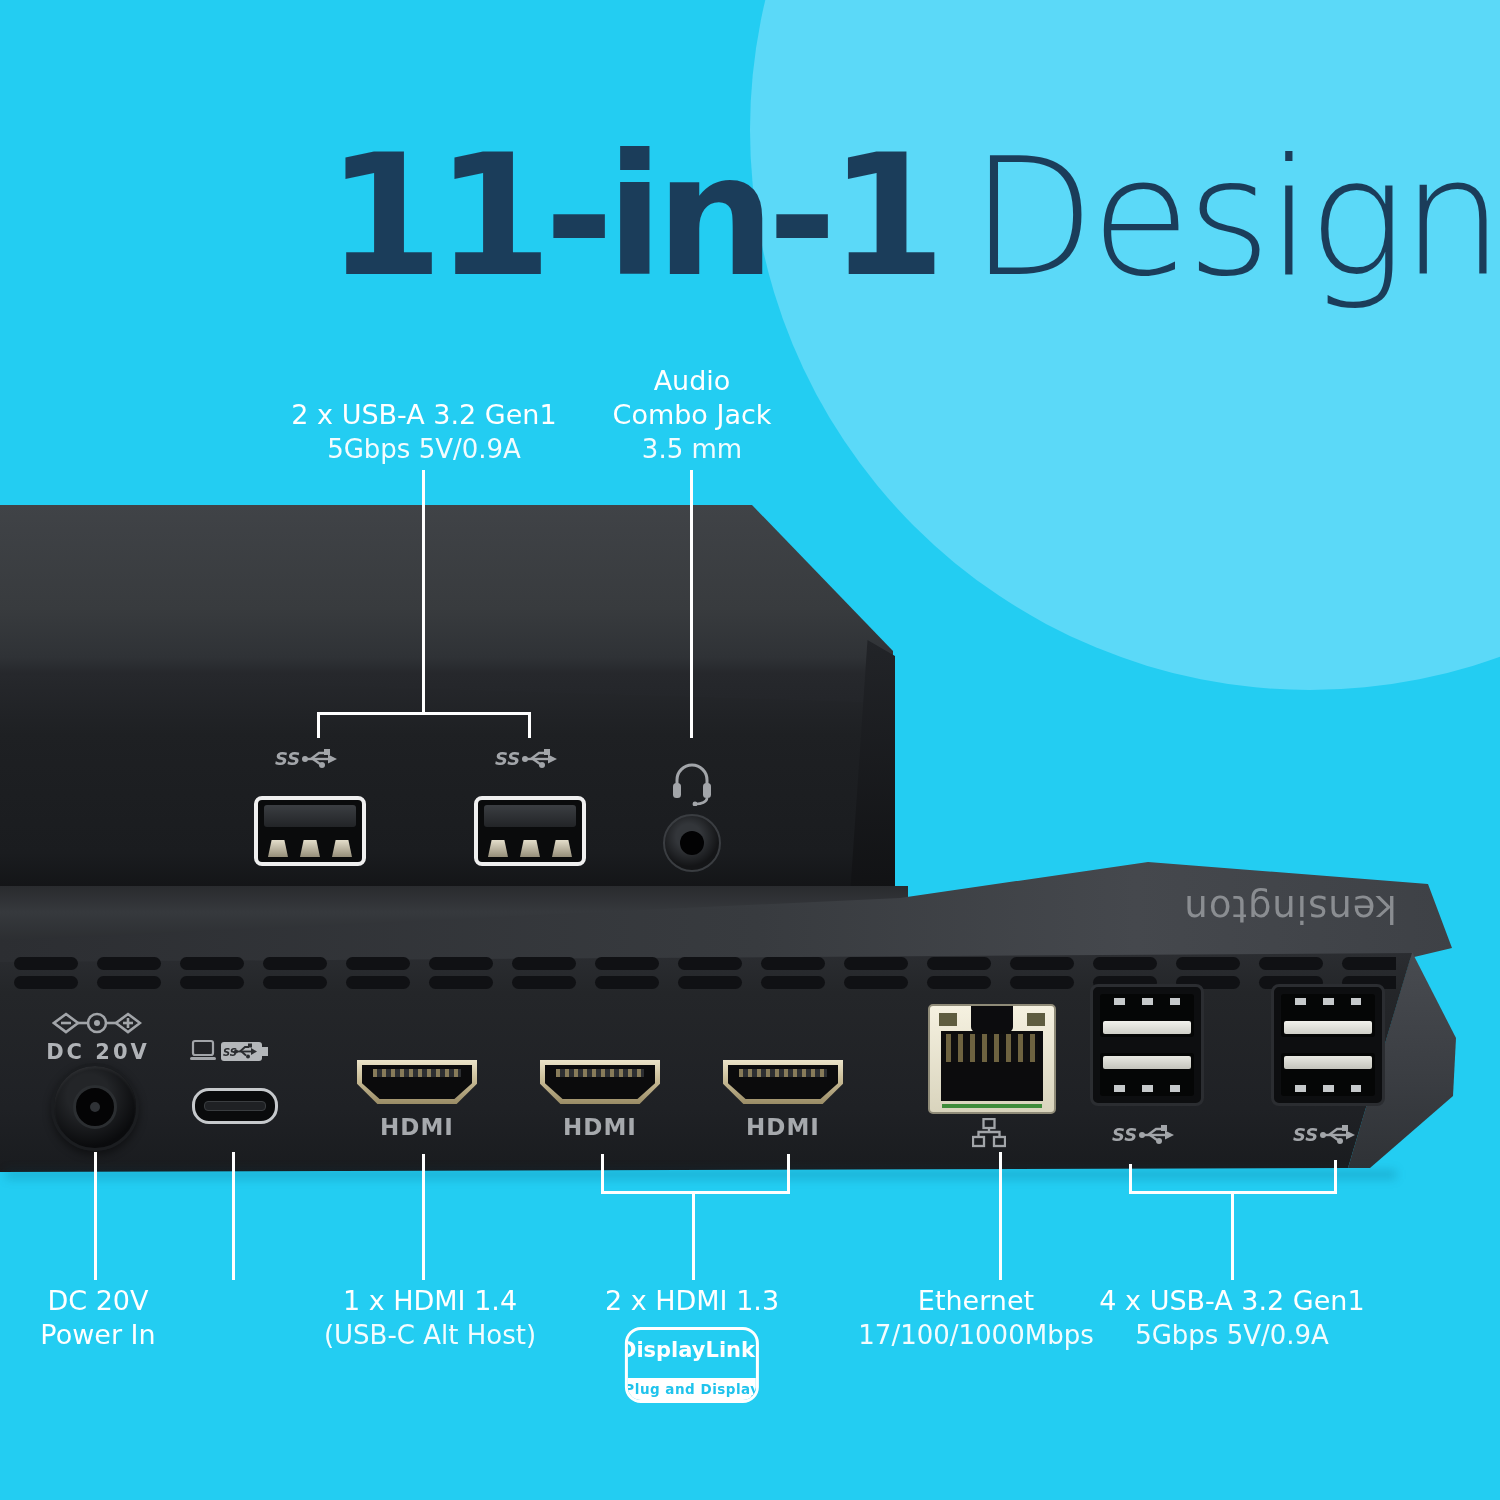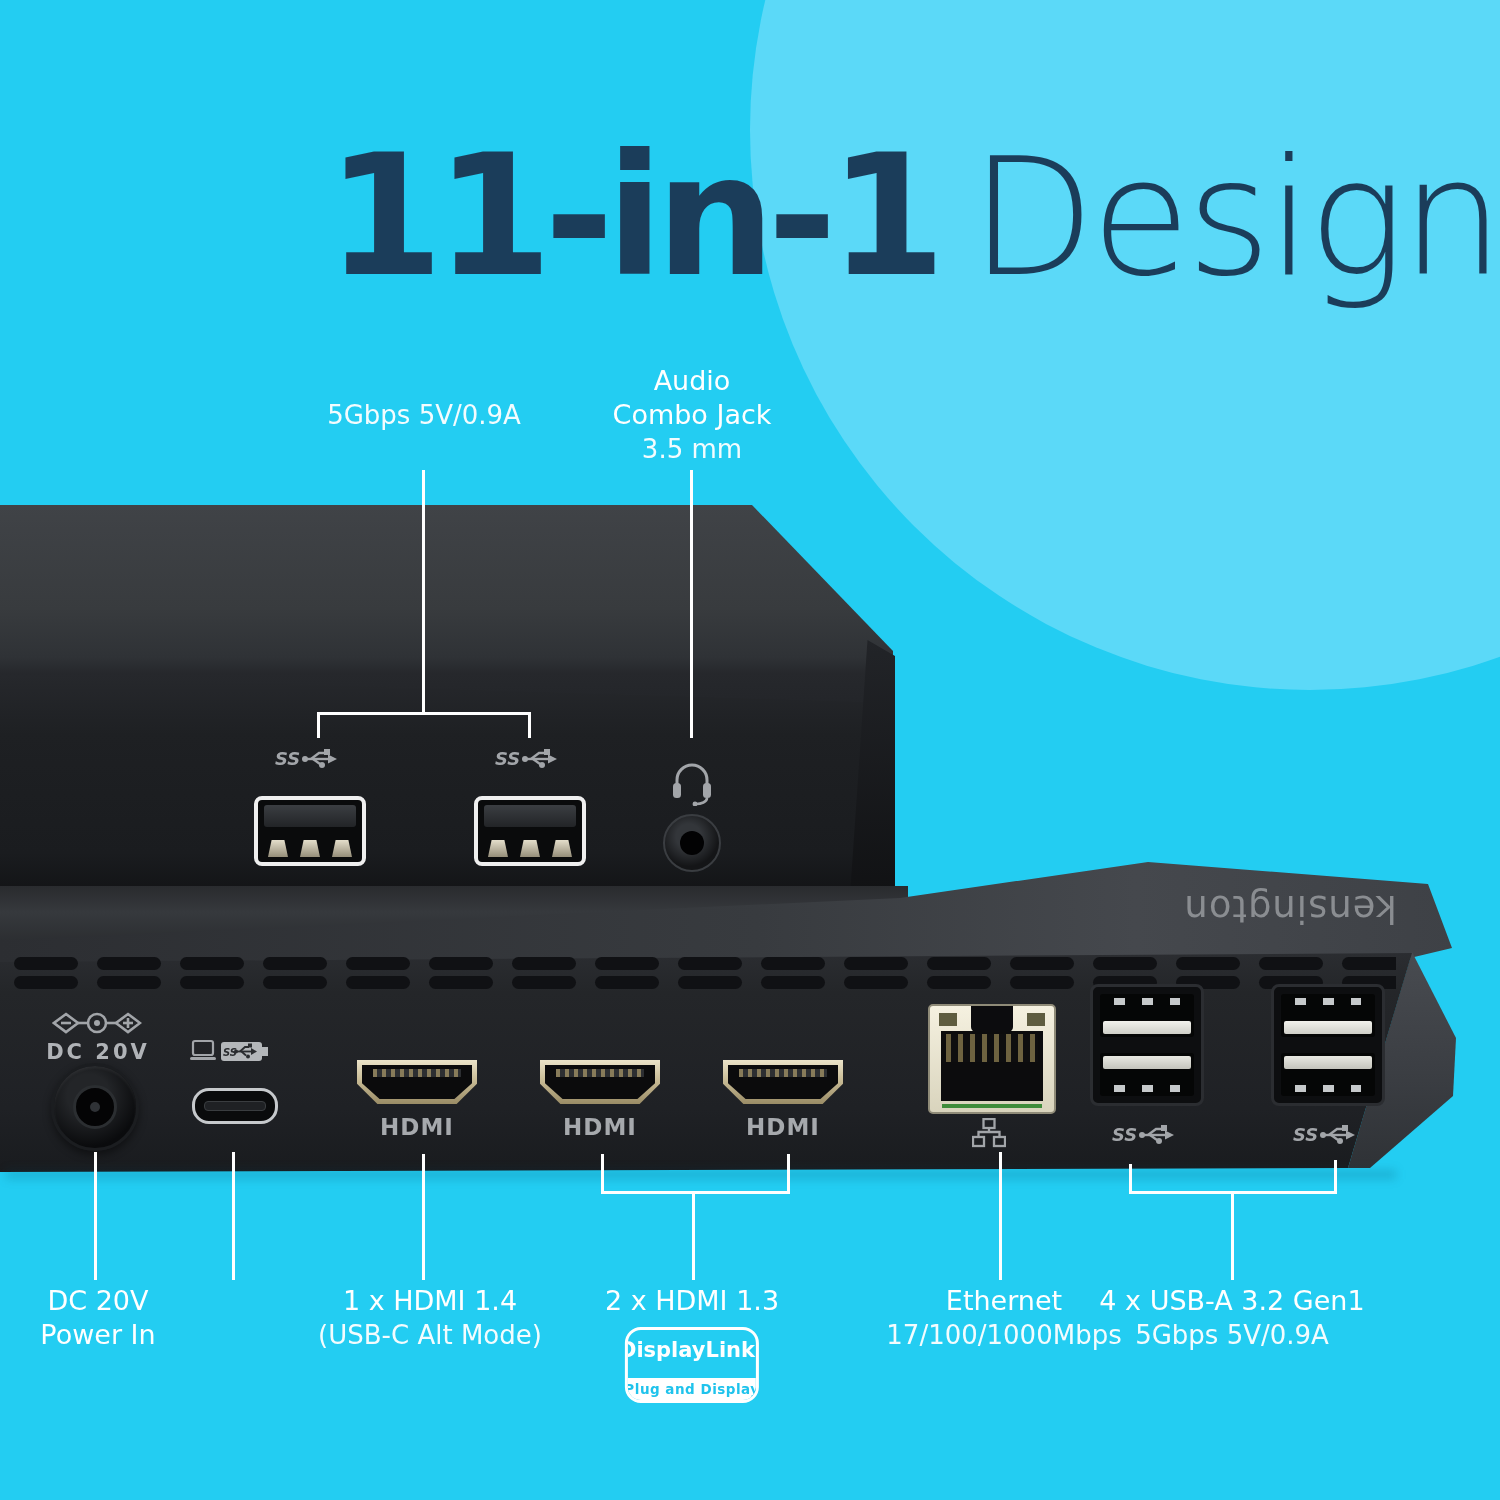--- a/index.html
+++ b/index.html
@@ -328,47 +328,48 @@
   <div class="cl" style="left:787px;top:1154px;width:3px;height:40px"></div>
   <div class="cl" style="left:601px;top:1191px;width:189px;height:3px"></div>
   <div class="cl" style="left:692px;top:1191px;width:3px;height:89px"></div>
   <div class="cl" style="left:999px;top:1152px;width:3px;height:128px"></div>
   <div class="cl" style="left:1129px;top:1164px;width:3px;height:30px"></div>
   <div class="cl" style="left:1334px;top:1160px;width:3px;height:34px"></div>
   <div class="cl" style="left:1129px;top:1191px;width:208px;height:3px"></div>
   <div class="cl" style="left:1231px;top:1191px;width:3px;height:89px"></div>
 
   <div class="co" id="co-usb2" style="left:424px;top:398px">
+    <div class="t">2 x USB-A 3.2 Gen1</div>
     <div class="s">5Gbps 5V/0.9A</div>
   </div>
   <div class="co" id="co-audio" style="left:692px;top:364px">
     <div class="t">Audio</div>
     <div class="t">Combo Jack</div>
     <div class="s">3.5 mm</div>
   </div>
 
   <div class="co" style="left:98px;top:1284px">
     <div class="t">DC 20V</div>
     <div class="t">Power In</div>
   </div>
   <div class="co" style="left:430px;top:1284px">
     <div class="t">1 x HDMI 1.4</div>
-    <div class="s">(USB-C Alt Mode)</div>
+    <div class="s">(USB-C Alt Host)</div>
   </div>
   <div class="co" style="left:692px;top:1284px">
     <div class="t">2 x HDMI 1.3</div>
     <div class="dl-badge">
       <div class="dl-top">
           <span>DisplayLink</span>
           <span class="dl-reg">®</span>
         </div>
       <div class="dl-bottom">Plug and Display</div>
     </div>
   </div>
-  <div class="co" style="left:1004px;top:1284px">
+  <div class="co" style="left:976px;top:1284px">
     <div class="t">Ethernet</div>
     <div class="s">17/100/1000Mbps</div>
   </div>
   <div class="co" style="left:1232px;top:1284px">
     <div class="t">4 x USB-A 3.2 Gen1</div>
     <div class="s">5Gbps 5V/0.9A</div>
   </div>
 
 </div>
 

